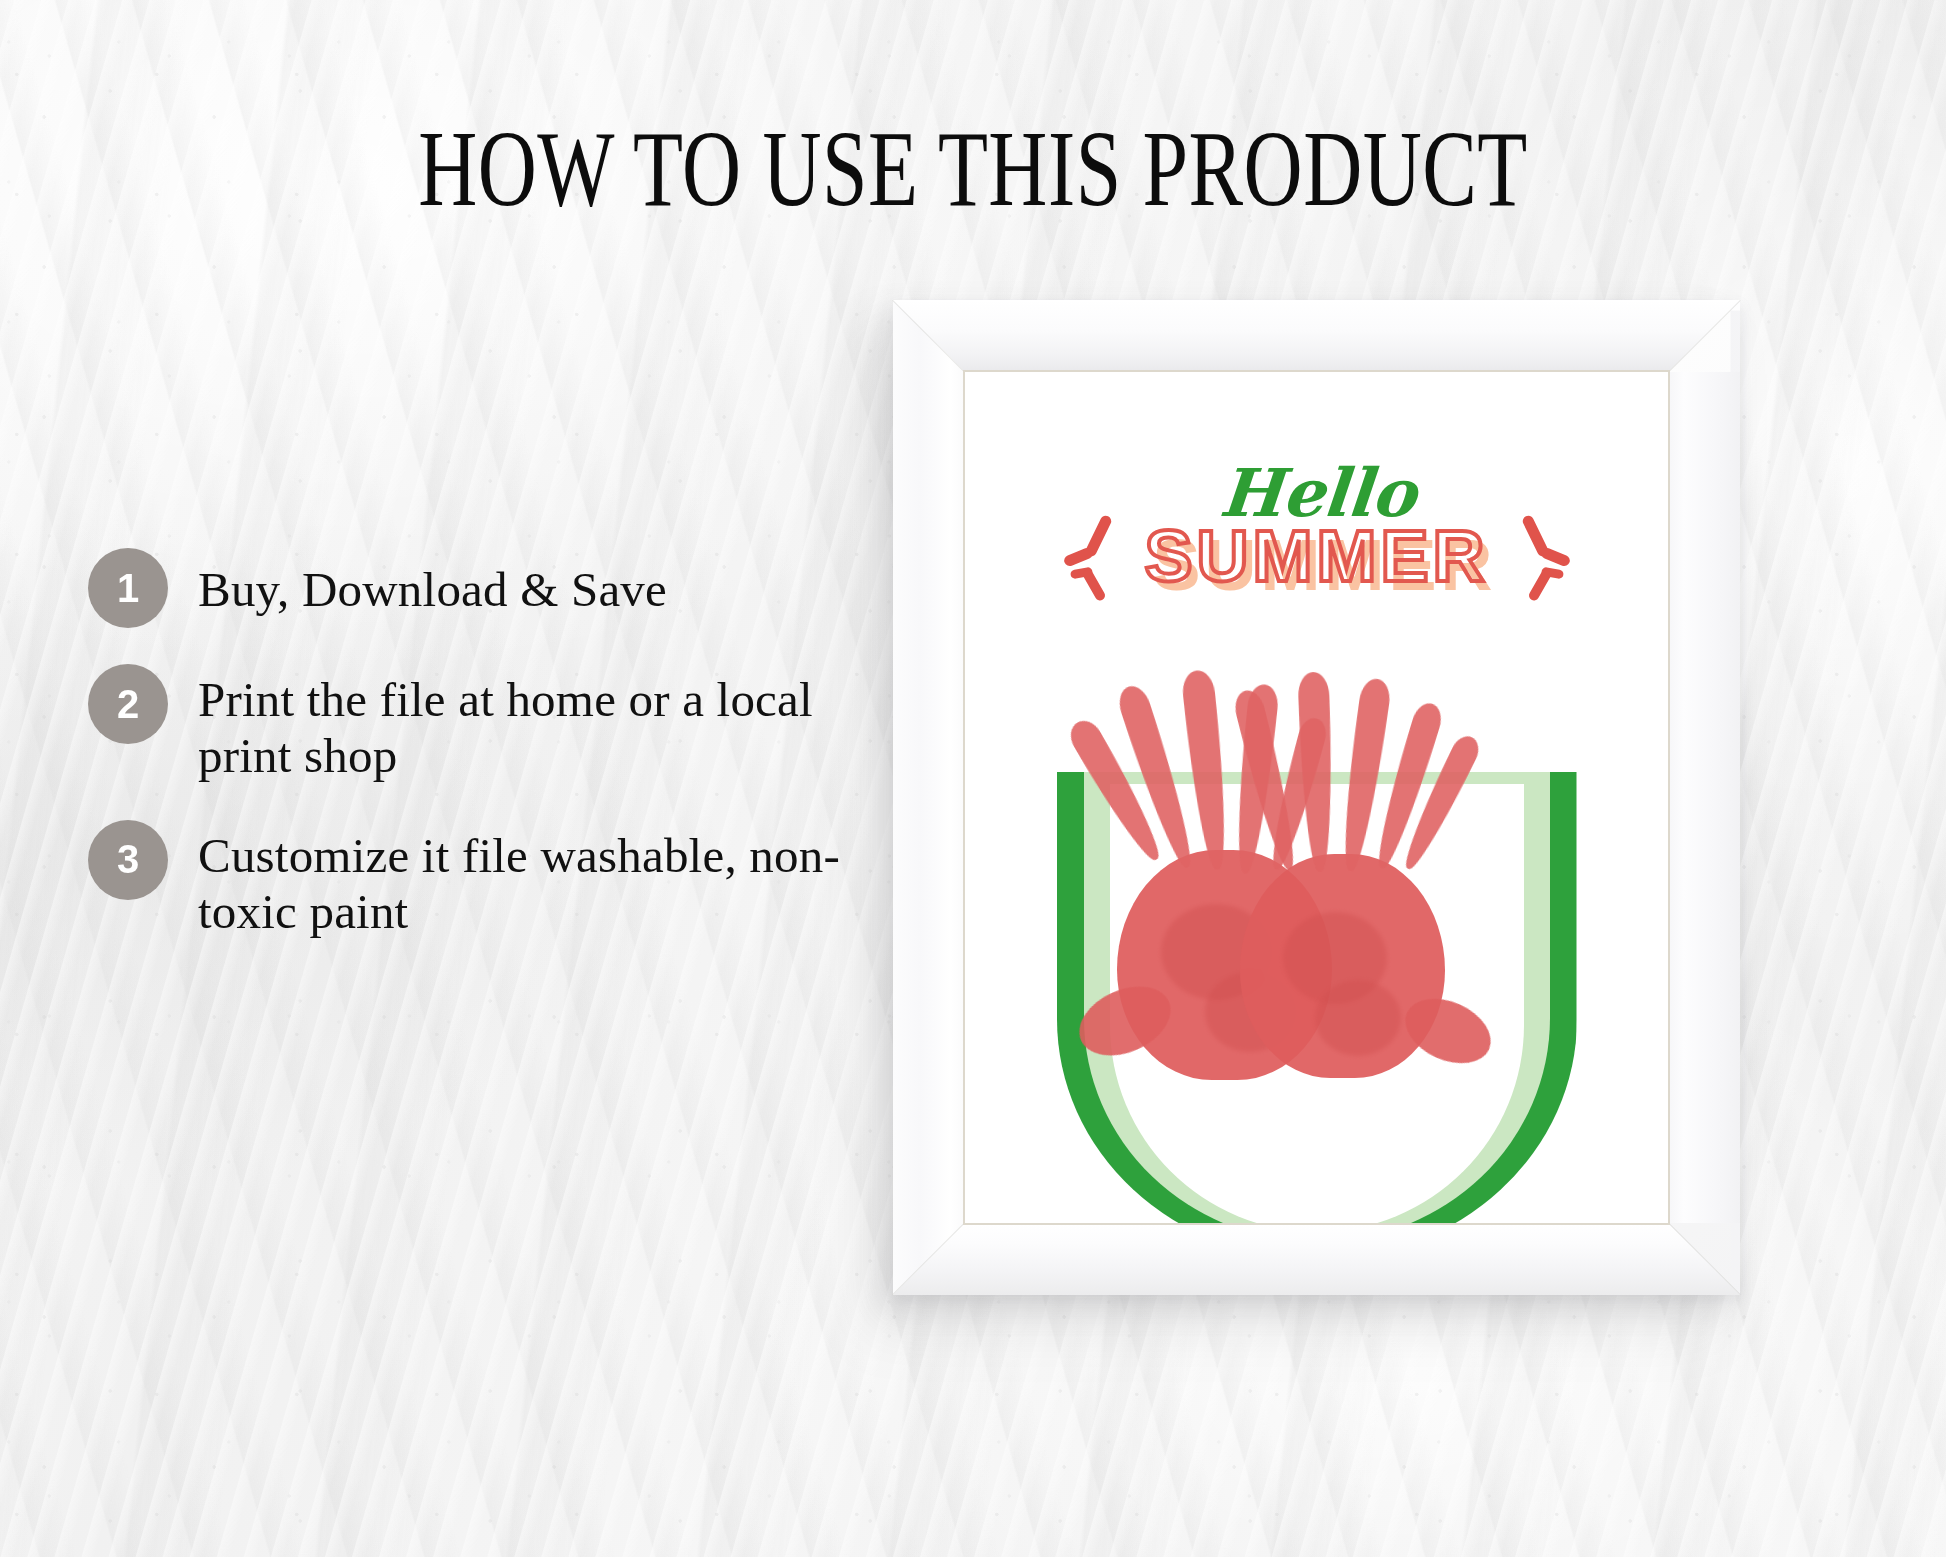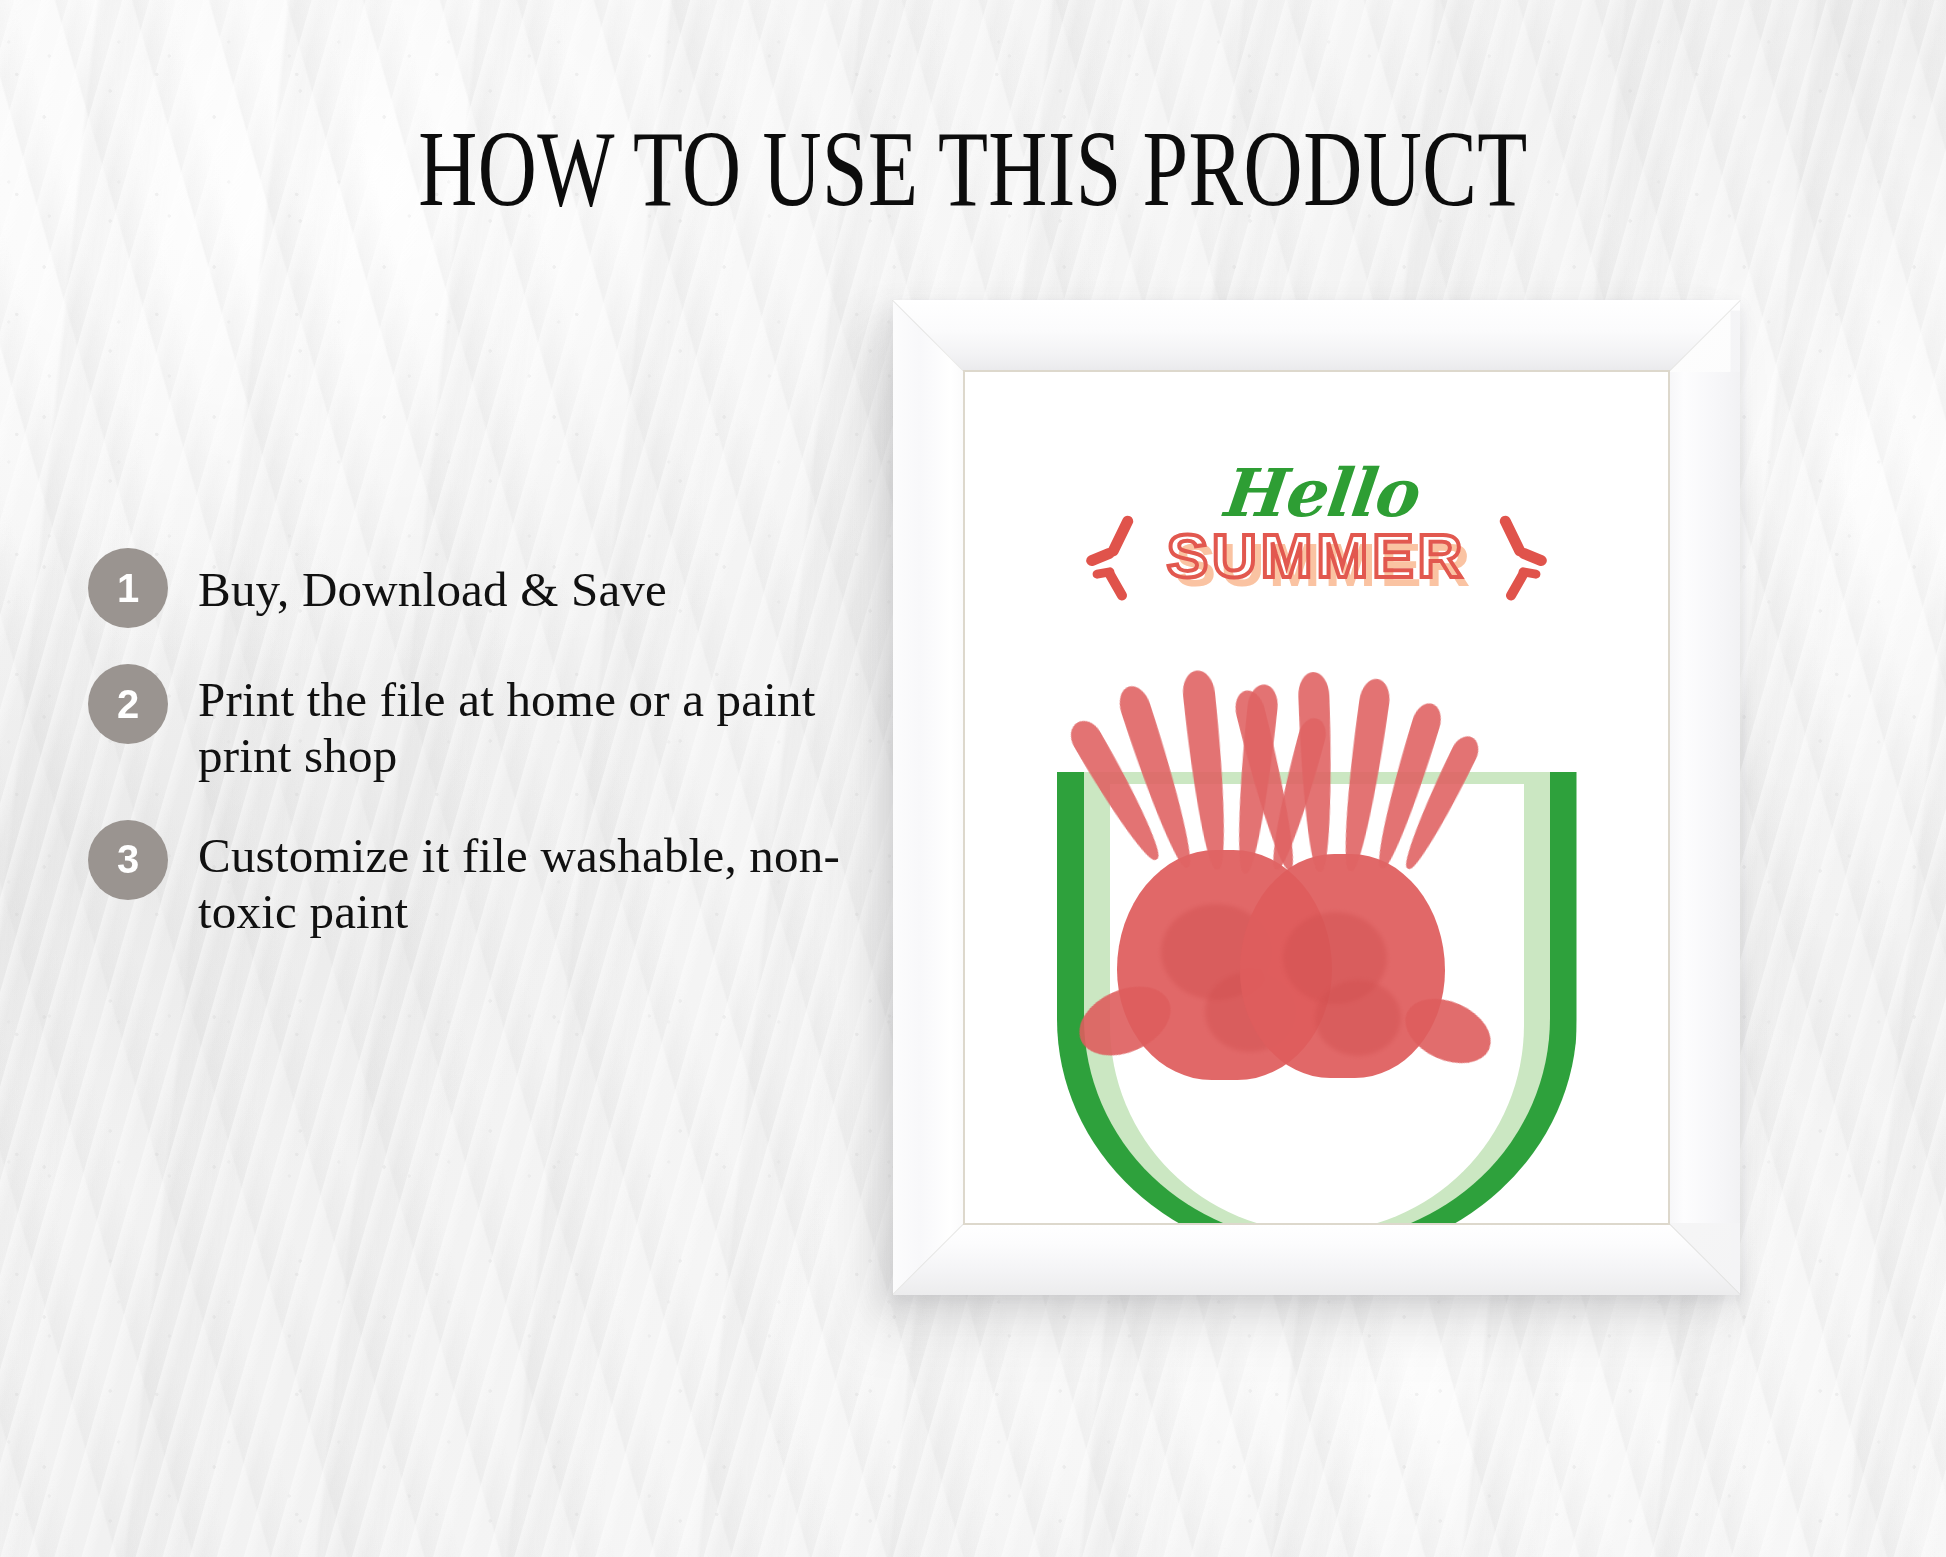--- a/index.html
+++ b/index.html
@@ -138,21 +138,21 @@
     transform:skewX(-8deg);
     display:inline-block;
     position:relative;left:6px;
   }
   #summer-row{
     display:flex;align-items:center;justify-content:center;
     margin-top:-14px;gap:20px;
   }
   #summer{
     font-family:"Liberation Sans", sans-serif;
-    font-weight:700;font-size:62px;line-height:1;
+    font-weight:700;font-size:72px;line-height:1;
     letter-spacing:4px;
     color:transparent;
     -webkit-text-stroke:4px #e2584f;
     position:relative;
     text-shadow:8px 9px 0 #fac3a2;
   }
   .rays{position:relative;width:62px;height:88px;flex:0 0 auto;}
   .rays i{position:absolute;display:block;background:#e0534b;border-radius:6px;}
   
   .rays.left i:nth-child(1){width:11px;height:44px;left:30px;top:2px;transform:rotate(26deg);}
@@ -217,21 +217,21 @@
 
 <div id="steps">
 
   <div class="step step-1">
     <div class="badge">1</div>
     <div class="step-label">Buy, Download &amp; Save</div>
   </div>
 
   <div class="step step-2">
     <div class="badge">2</div>
-    <div class="step-label">Print the file at home or a paint print shop</div>
+    <div class="step-label">Print the file at home or a local print shop</div>
   </div>
 
   <div class="step step-3">
     <div class="badge">3</div>
     <div class="step-label">Customize it file washable, non-toxic paint</div>
   </div>
 
 </div>
 
 <div id="frame">

